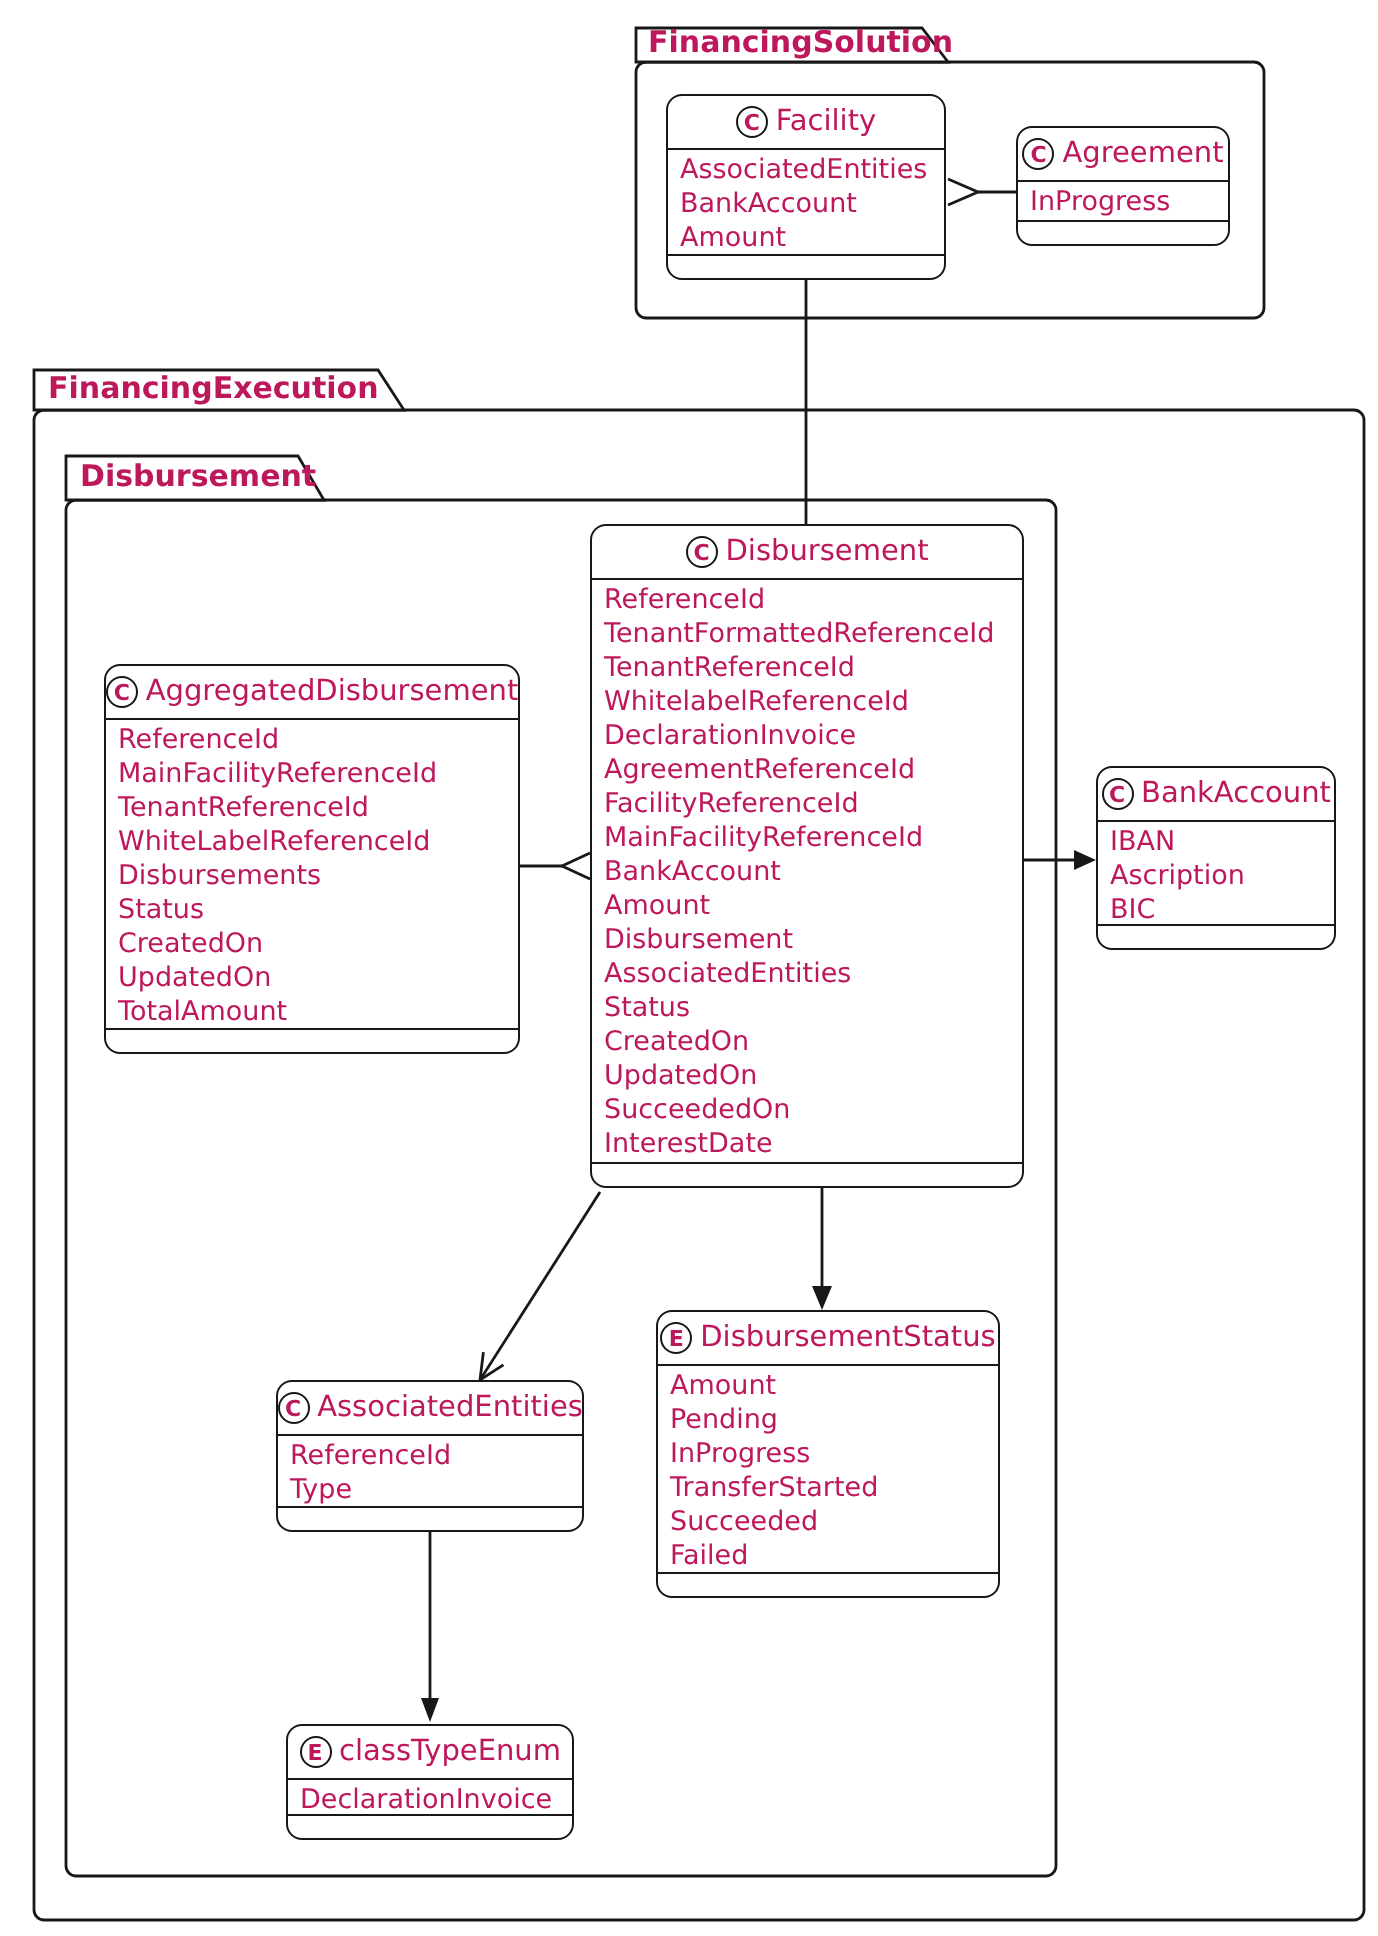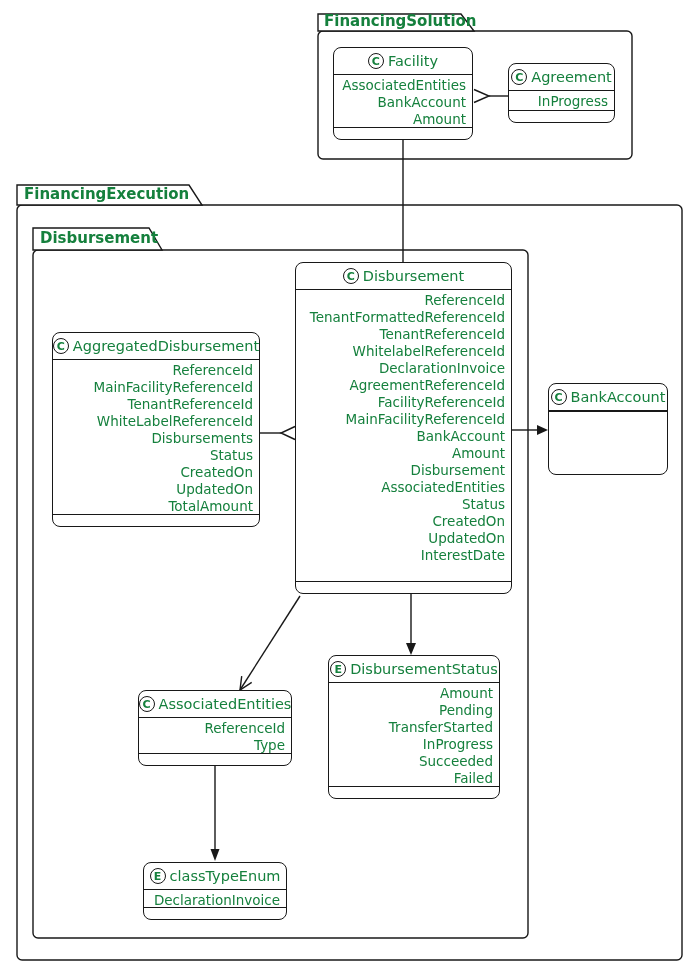--- a/index.html
+++ b/index.html
@@ -1,23 +1,22 @@
 <!DOCTYPE html>
 <html><head>
 <meta charset="utf-8">
 <style>
   html,body{margin:0;padding:0;background:#ffffff;}
   #canvas{
     position:relative;
     width:689px;height:968px;
     background:#ffffff;
     font-family:"DejaVu Sans","Liberation Sans",sans-serif;
-    color:#15803d;
+    color:#be185d;
     overflow:hidden;
-    text-align:right;
   }
   #wires{position:absolute;left:0;top:0;width:689px;height:968px;z-index:1;}
   .pkg-label{
     position:absolute;z-index:2;
     font-weight:bold;font-size:15px;
     white-space:nowrap;
   }
   .uml-class{
     position:absolute;z-index:3;
     box-sizing:border-box;
@@ -138,20 +137,21 @@
         <div class="attr-row">AgreementReferenceId</div>
         <div class="attr-row">FacilityReferenceId</div>
         <div class="attr-row">MainFacilityReferenceId</div>
         <div class="attr-row">BankAccount</div>
         <div class="attr-row">Amount</div>
         <div class="attr-row">Disbursement</div>
         <div class="attr-row">AssociatedEntities</div>
         <div class="attr-row">Status</div>
         <div class="attr-row">CreatedOn</div>
         <div class="attr-row">UpdatedOn</div>
+        <div class="attr-row">SucceededOn</div>
         <div class="attr-row">InterestDate</div>
       </div>
     <div class="cls-footer"></div>
   </div>
 
   <div class="uml-class" style="left:52px;top:332px;width:208px;height:195px;">
     <div class="cls-header">
       <span class="circ">C</span>
       <span>AggregatedDisbursement</span>
     </div>
@@ -167,33 +167,38 @@
         <div class="attr-row">TotalAmount</div>
       </div>
     <div class="cls-footer"></div>
   </div>
 
   <div class="uml-class" style="left:548px;top:383px;width:120px;height:92px;">
     <div class="cls-header">
       <span class="circ">C</span>
       <span>BankAccount</span>
     </div>
+    <div class="cls-attrs">
+        <div class="attr-row">IBAN</div>
+        <div class="attr-row">Ascription</div>
+        <div class="attr-row">BIC</div>
+      </div>
     <div class="cls-footer"></div>
   </div>
 
   <div class="uml-class" style="left:328px;top:655px;width:172px;height:144px;">
     <div class="cls-header">
       <span class="circ">E</span>
       <span>DisbursementStatus</span>
     </div>
     <div class="cls-attrs">
         <div class="attr-row">Amount</div>
         <div class="attr-row">Pending</div>
+        <div class="attr-row">InProgress</div>
         <div class="attr-row">TransferStarted</div>
-        <div class="attr-row">InProgress</div>
         <div class="attr-row">Succeeded</div>
         <div class="attr-row">Failed</div>
       </div>
     <div class="cls-footer"></div>
   </div>
 
   <div class="uml-class" style="left:138px;top:690px;width:154px;height:76px;">
     <div class="cls-header">
       <span class="circ">C</span>
       <span>AssociatedEntities</span>

